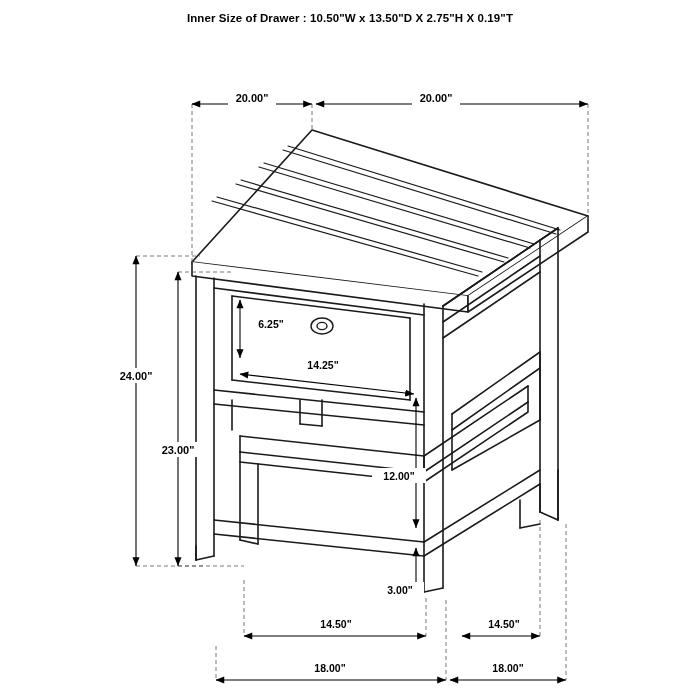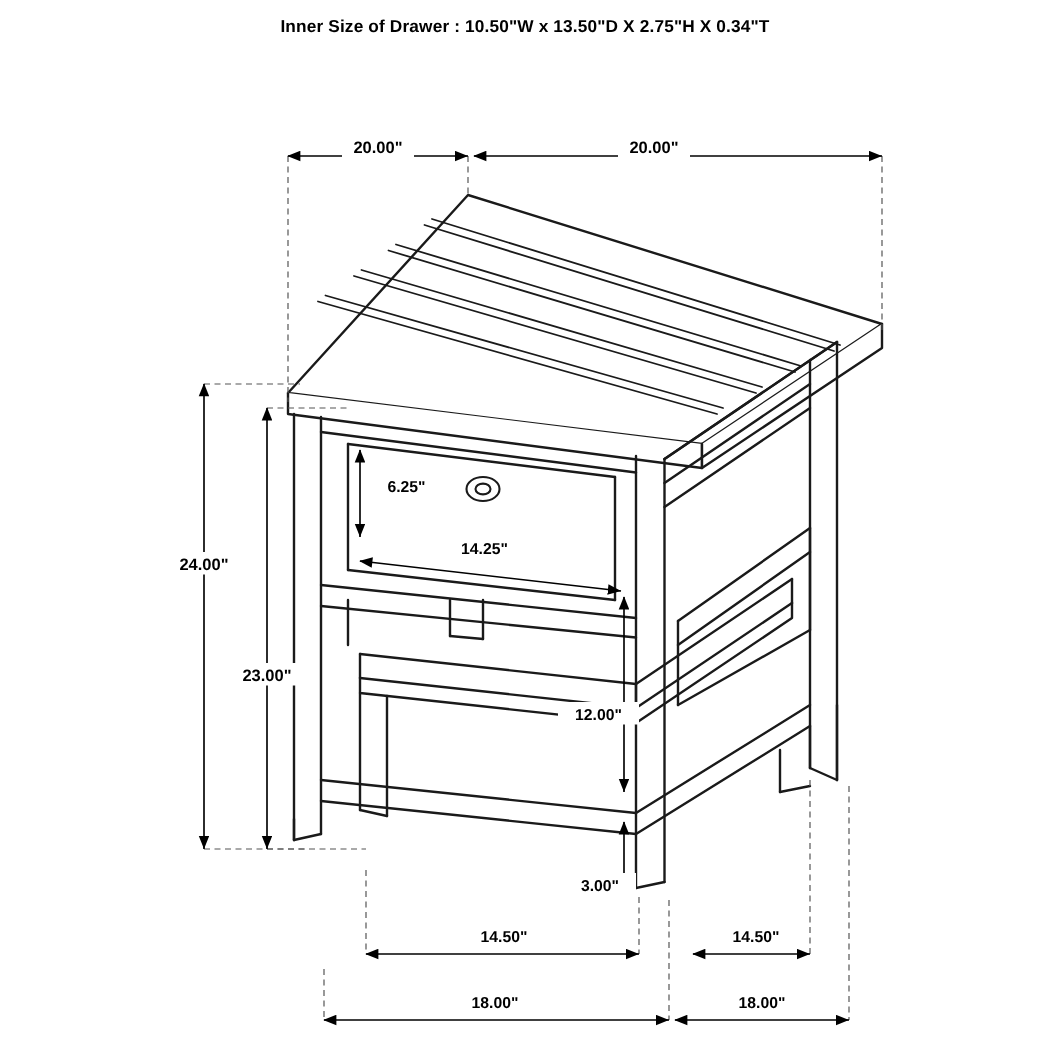--- a/index.html
+++ b/index.html
@@ -45,21 +45,21 @@
   }
   .dimlabel.small {
     font-size: 10.5px;
   }
 </style>
 </head>
 <body>
 
 <div id="stage">
 
-  <div id="title">Inner Size of Drawer : 10.50"W x 13.50"D X 2.75"H X 0.34"T</div>
+  <div id="title">Inner Size of Drawer : 10.50"W x 13.50"D X 2.75"H X 0.19"T</div>
 
   <svg class="diagram" viewBox="0 0 700 700">
     <defs>
       <marker id="arrEnd" markerWidth="9" markerHeight="9" refX="8" refY="3.2" orient="auto" markerUnits="strokeWidth">
         <path d="M0,0 L8,3.2 L0,6.4 z" fill="#000"></path>
       </marker>
       <marker id="arrStart" markerWidth="9" markerHeight="9" refX="0.5" refY="3.2" orient="auto" markerUnits="strokeWidth">
         <path d="M8,0 L0,3.2 L8,6.4 z" fill="#000"></path>
       </marker>
     </defs>

